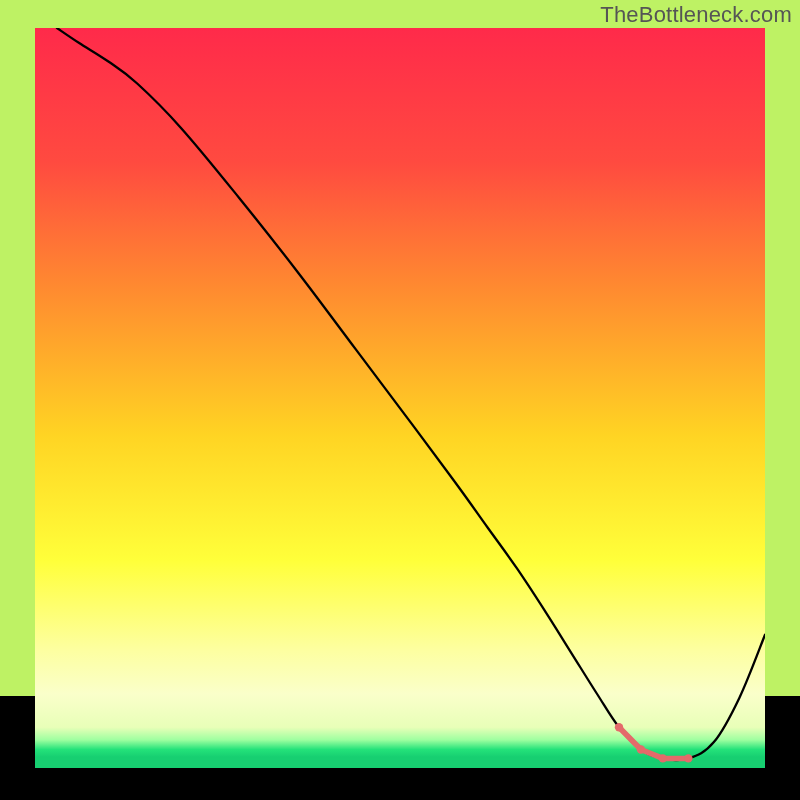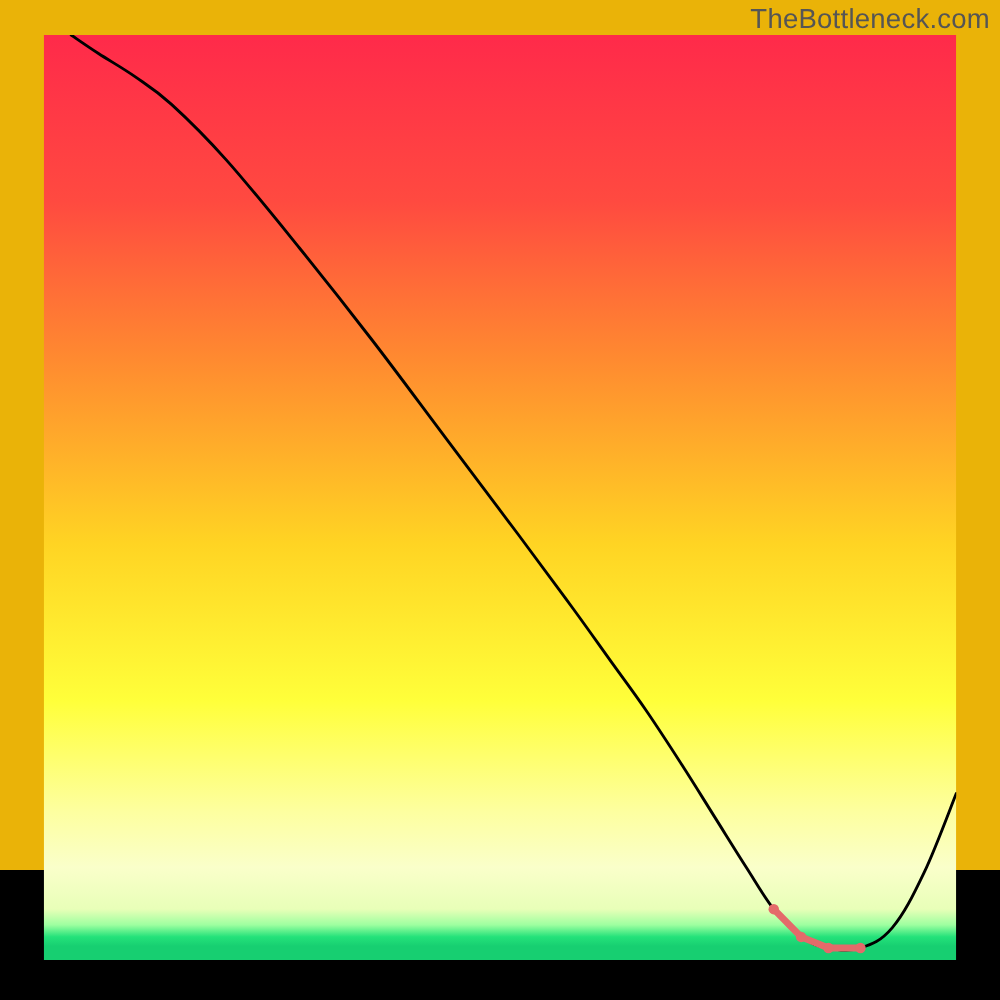--- a/index.html
+++ b/index.html
@@ -7,21 +7,21 @@
     padding: 0;
     width: 800px;
     height: 800px;
     background: #000;
     overflow: hidden;
   }
   .container {
     position: relative;
     width: 800px;
     height: 696px;
-    background: #eab308;
+    background: #bef264;
   }
   .watermark {
     position: absolute;
     top: 2px;
     right: 8px;
     color: #555;
     font-family: Arial, Helvetica, sans-serif;
     font-size: 22px;
     font-weight: 500;
     letter-spacing: 0.2px;

